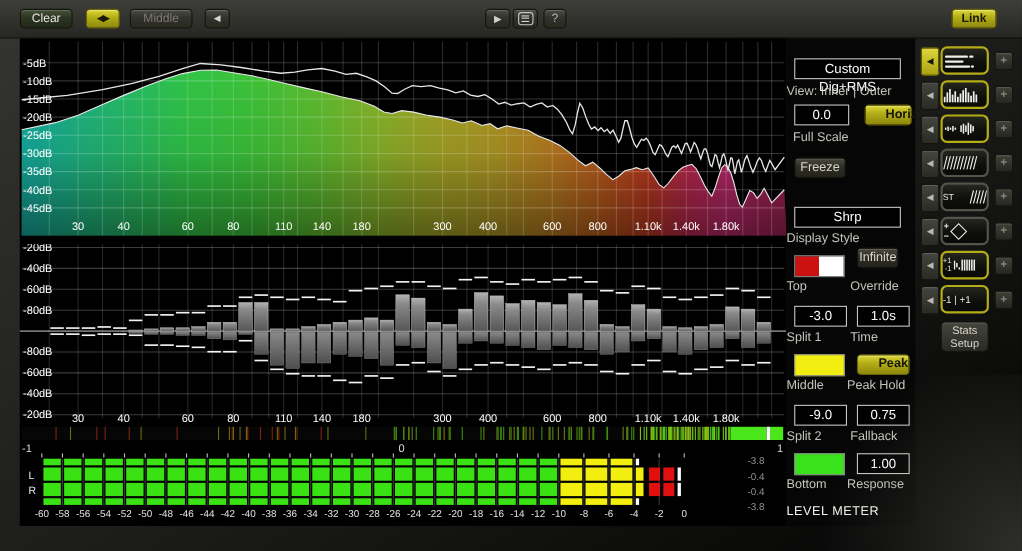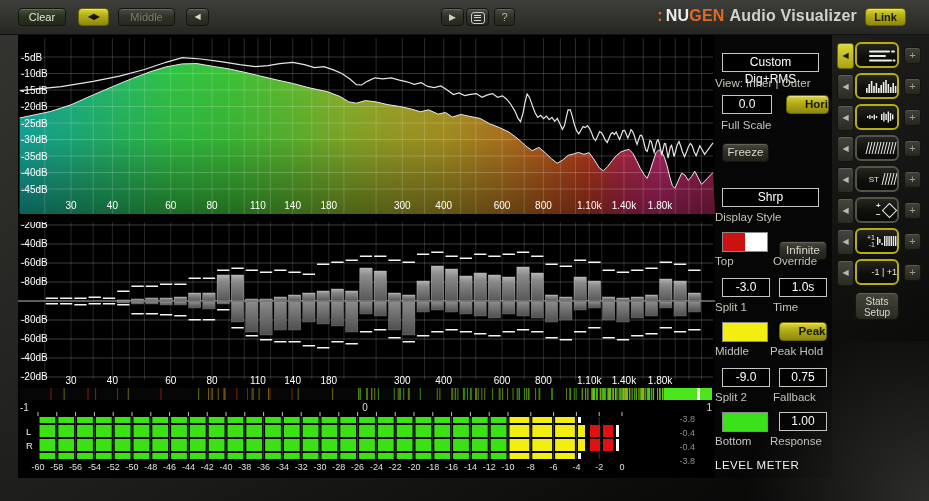--- a/index.html
+++ b/index.html
@@ -50,21 +50,21 @@
        font-weight:bold;box-shadow:inset 0 1px 0 rgba(255,255,255,.35);padding-left:18px;}
   
   #side{position:absolute;left:832px;top:0;width:97px;height:501px;}
   .srow{position:absolute;left:0;width:97px;height:26px;}
   .sarr{position:absolute;left:5px;top:1px;width:15px;height:24px;line-height:24px;border-radius:3px;
        border:1px solid #14140f;background:linear-gradient(#45453f,#2b2b26);color:#b9b9b0;
        font-size:8px;text-align:center;box-shadow:inset 0 1px 0 rgba(255,255,255,.14);}
   .sarr.on{background:linear-gradient(#ddd73a,#aaa414);color:#15150a;border-color:#676206;}
   .sbtn{position:absolute;left:23px;top:0;width:44px;height:26px;border-radius:6px;box-sizing:border-box;
        background:linear-gradient(#26261f,#0f0f0c 55%,#090908);border:2px solid #53534a;
-       display:flex;align-items:center;justify-content:flex-end;color:#e8e8e4;}
+       display:flex;align-items:center;justify-content:space-between;color:#e8e8e4;}
   .sbtn.on{border-color:#b4ad17;}
   .pbtn{position:absolute;left:72px;top:5px;width:15px;height:15px;line-height:14px;border-radius:3px;
        border:1px solid #14140f;background:linear-gradient(#414139,#262621);color:#9c9c92;
        font-size:11px;text-align:center;box-shadow:inset 0 1px 0 rgba(255,255,255,.12);}
   .diamond{position:relative;width:22px;height:16px;}
   .diamond i{position:absolute;left:9px;top:3px;width:9px;height:9px;border:1.5px solid #e9e9e5;transform:rotate(45deg);}
   .diamond b{position:absolute;font-size:8px;color:#e9e9e5;font-weight:bold;line-height:8px;}
   .ic7wrap{display:flex;align-items:center;gap:2px;}
   .ic7txt{font-size:7px;color:#e9e9e5;line-height:7px;text-align:right;}
   #stats-btn{position:absolute;left:23px;top:292px;width:44px;height:28px;border-radius:5px;box-sizing:border-box;
@@ -79,21 +79,20 @@
 <div id="app">
 
   <div id="topbar">
     <div class="btn green" style="left:18px;top:8px;width:48px">Clear</div>
     <div class="btn ybtn" style="left:78px;top:8px;width:31px;font-size:8px;letter-spacing:-1px">◀▶</div>
     <div class="btn dis" style="left:118px;top:8px;width:57px">Middle</div>
     <div class="btn" style="left:186px;top:8px;width:23px;font-size:8px">◀</div>
     <div class="btn" style="left:441px;top:8px;width:23px;font-size:9px;color:#cfcfc8">▶</div>
     <div class="btn" style="left:466px;top:8px;width:23px"><span class="menu-ic"></span></div>
     <div class="btn" style="left:494px;top:8px;width:21px;color:#b4b4ab">?</div>
-    <div id="logo"><span class="dots">:</span><span class="nu">NU</span><span class="gen">GEN</span><span class="rest">Audio Visualizer</span></div>
     <div class="btn ybtn" style="right:23px;top:8px;width:41px">Link</div>
   </div>
 
   <div id="displays">
     <svg id="spectrum-svg" width="697" height="187">
         <defs>
           <linearGradient id="specGrad" gradientUnits="userSpaceOnUse" x1="0" y1="0" x2="697" y2="0">
             <stop offset="0.012" stop-color="#17b2a2"></stop>
             <stop offset="0.135" stop-color="#27c06b"></stop>
             <stop offset="0.219" stop-color="#33cb49"></stop>
@@ -842,21 +841,21 @@
     <div class="valbox" style="left:7px;top:60px;width:50px">0.0</div>
     <div class="cbtn yellow" style="left:71px;top:60px;width:43px">Horiz</div>
     <div class="lbl" style="left:6px;top:84px">Full Scale</div>
 
     <div class="cbtn dark" style="left:7px;top:108px;width:47px">Freeze</div>
 
     <div class="valbox" style="left:7px;top:153px;width:97px">Shrp</div>
     <div class="lbl ctr" style="left:0;top:176px;width:117px">Display Style</div>
 
     <div class="swatch" style="left:7px;top:197px;background:linear-gradient(90deg,#cc1111 0 50%,#ffffff 50% 100%)"></div>
-    <div class="cbtn dark" style="left:64px;top:206px;width:48px">Infinite</div>
+    <div class="cbtn dark" style="left:64px;top:190px;width:38px">Infinite</div>
     <div class="lbl ctr" style="left:0px;top:220px;width:60px">Top</div>
     <div class="lbl ctr" style="left:58px;top:220px;width:60px">Override</div>
 
     <div class="valbox" style="left:7px;top:243px;width:48px">-3.0</div>
     <div class="valbox" style="left:64px;top:243px;width:48px">1.0s</div>
     <div class="lbl ctr" style="left:0px;top:266px;width:60px">Split 1</div>
     <div class="lbl ctr" style="left:58px;top:266px;width:60px">Time</div>
 
     <div class="swatch" style="left:7px;top:287px;background:#f2ee12"></div>
     <div class="cbtn yellow" style="left:64px;top:287px;width:48px">Peak</div>

